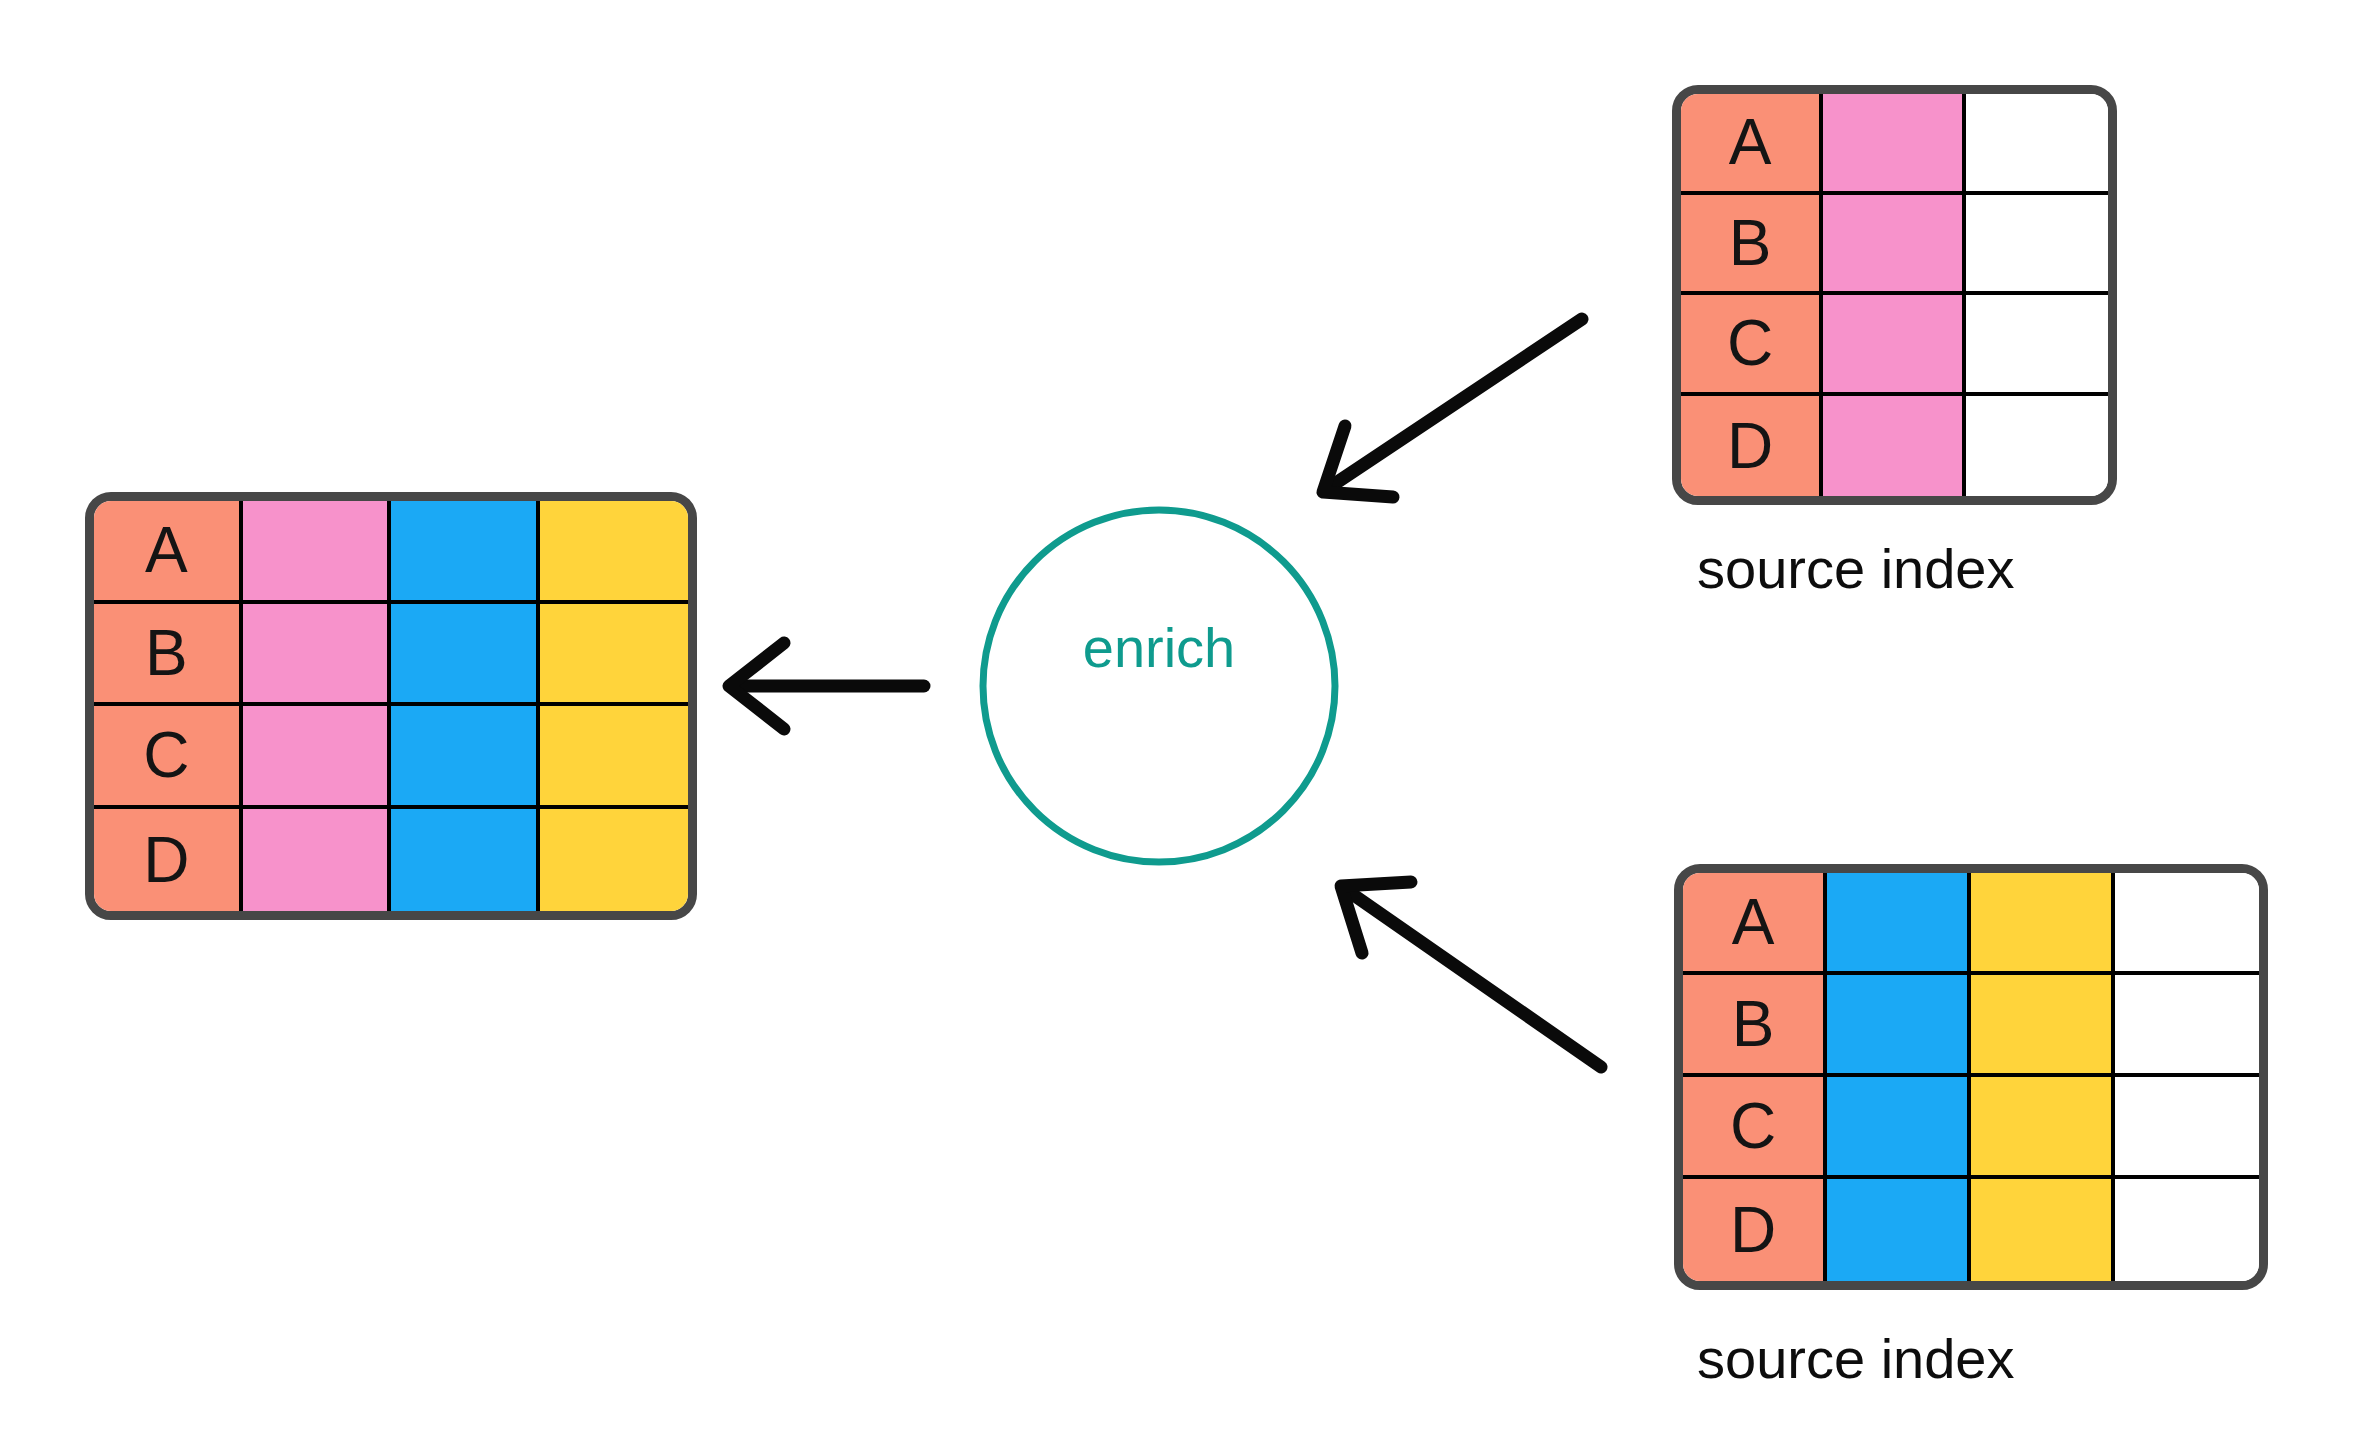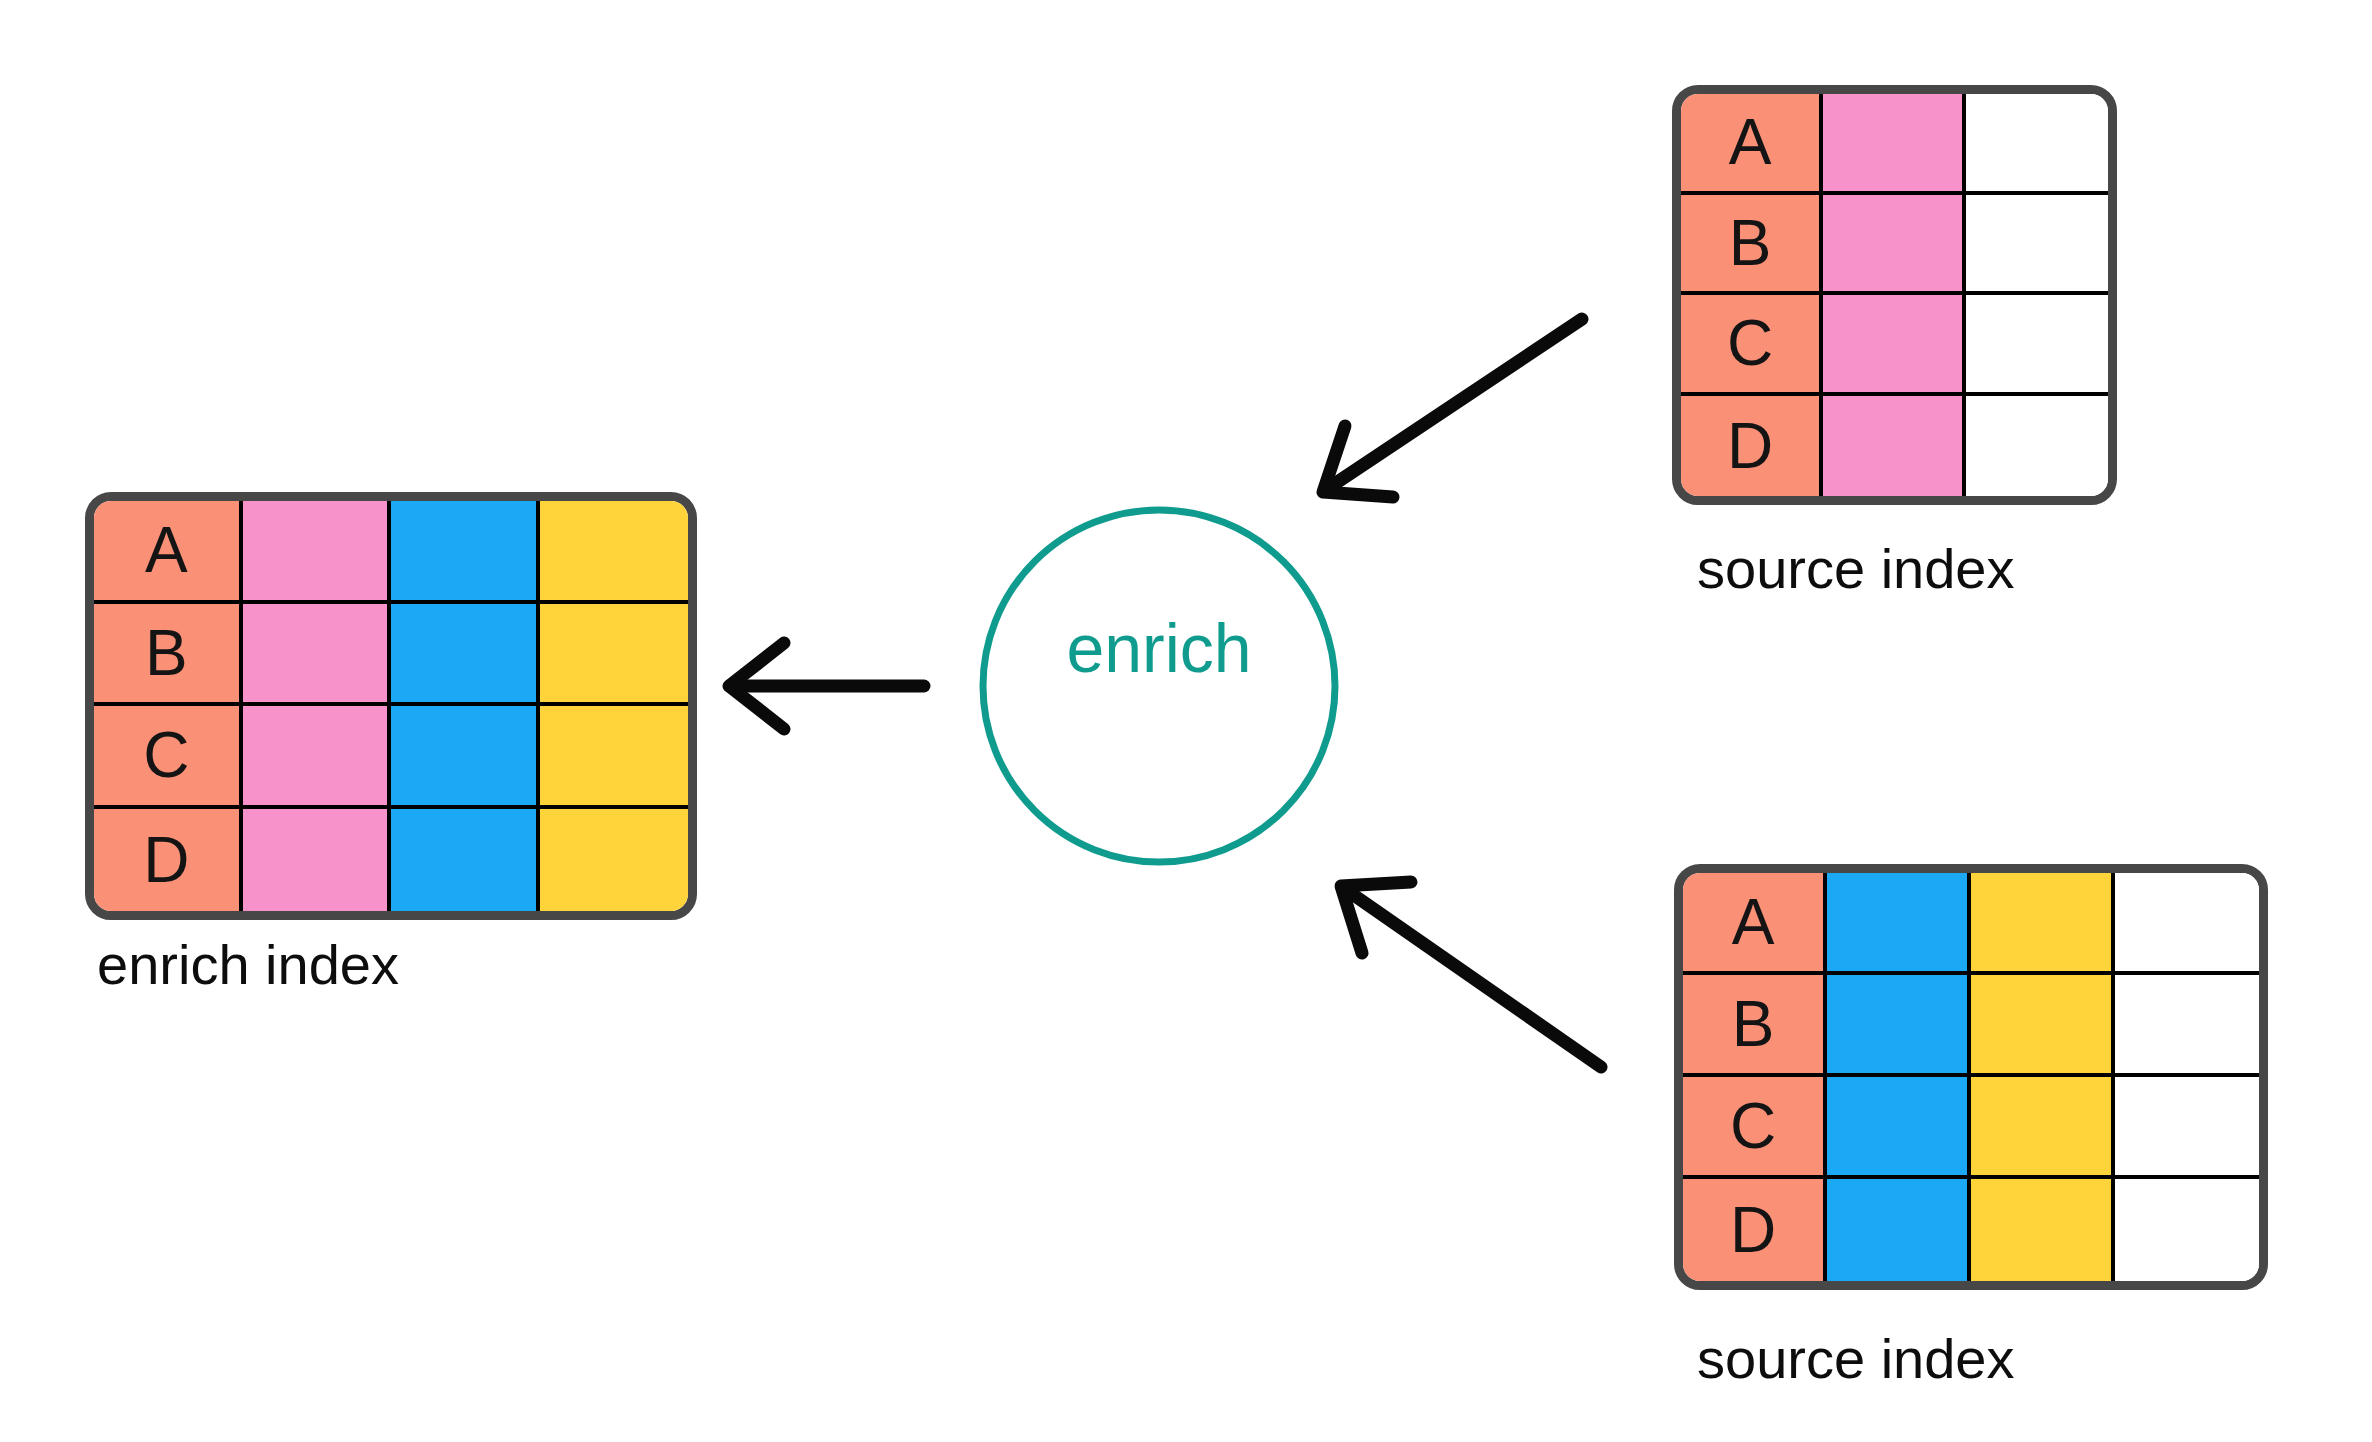--- a/index.html
+++ b/index.html
@@ -42,21 +42,21 @@
     position: absolute;
     left: 0; top: 0;
     width: 2372px; height: 1442px;
   }
   .policy-text {
     position: absolute;
     left: 984px;
     top: 610px;
     width: 350px;
     text-align: center;
-    font-size: 68px;
+    font-size: 56px;
     line-height: 76px;
   }
 </style>
 </head>
 <body>
 
 <div class="canvas">
 
   <svg class="overlay-svg" viewBox="0 0 2372 1442">
     <g stroke="#0A0A0A" stroke-width="13" fill="none" stroke-linecap="round" stroke-linejoin="round">
@@ -89,21 +89,20 @@
       <div class="cell last-col" style="background: rgb(255, 212, 59);"></div>
       <div class="cell" style="background: rgb(250, 144, 118);">C</div>
       <div class="cell" style="background: rgb(247, 146, 203);"></div>
       <div class="cell" style="background: rgb(27, 169, 245);"></div>
       <div class="cell last-col" style="background: rgb(255, 212, 59);"></div>
       <div class="cell last-row" style="background: rgb(250, 144, 118);">D</div>
       <div class="cell last-row" style="background: rgb(247, 146, 203);"></div>
       <div class="cell last-row" style="background: rgb(27, 169, 245);"></div>
       <div class="cell last-col last-row" style="background: rgb(255, 212, 59);"></div>
     </div>
-  <div class="tbl-label" style="left:97px; top:932px;">enrich index</div>
 
   <div class="dtable" style="left: 1672px; top: 85px; width: 445px; height: 420px; grid-template-columns: repeat(3, 1fr);">
       <div class="cell" style="background: rgb(250, 144, 118);">A</div>
       <div class="cell" style="background: rgb(247, 146, 203);"></div>
       <div class="cell last-col" style="background: rgb(255, 255, 255);"></div>
       <div class="cell" style="background: rgb(250, 144, 118);">B</div>
       <div class="cell" style="background: rgb(247, 146, 203);"></div>
       <div class="cell last-col" style="background: rgb(255, 255, 255);"></div>
       <div class="cell" style="background: rgb(250, 144, 118);">C</div>
       <div class="cell" style="background: rgb(247, 146, 203);"></div>

